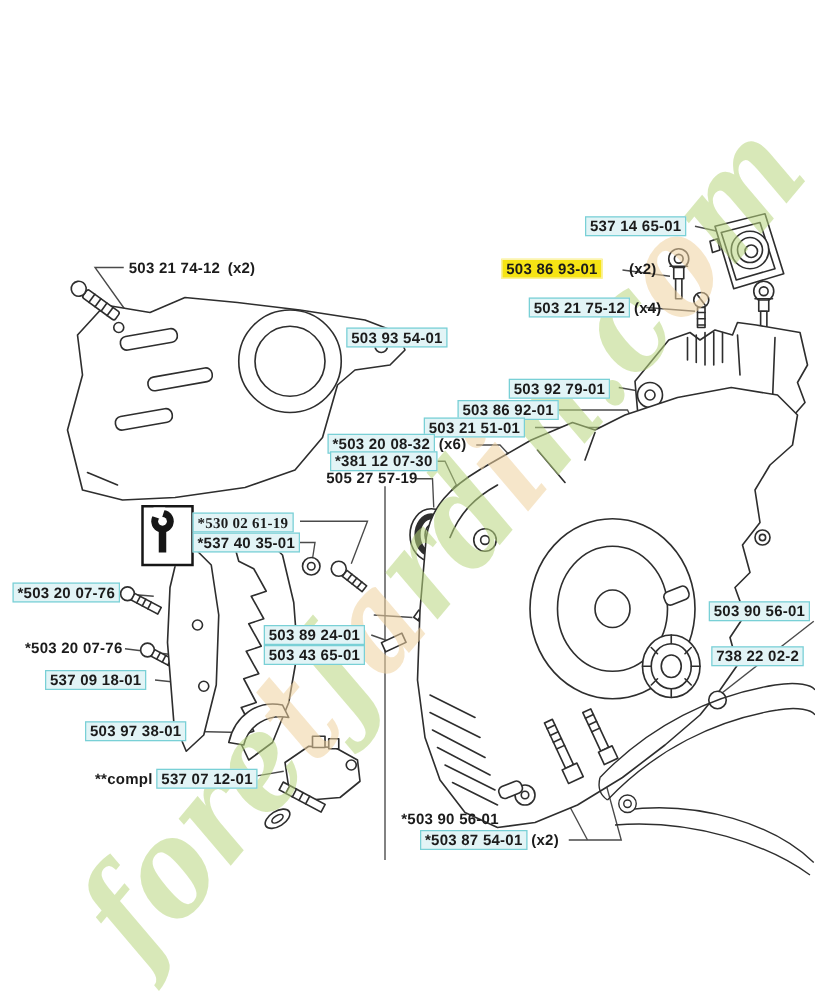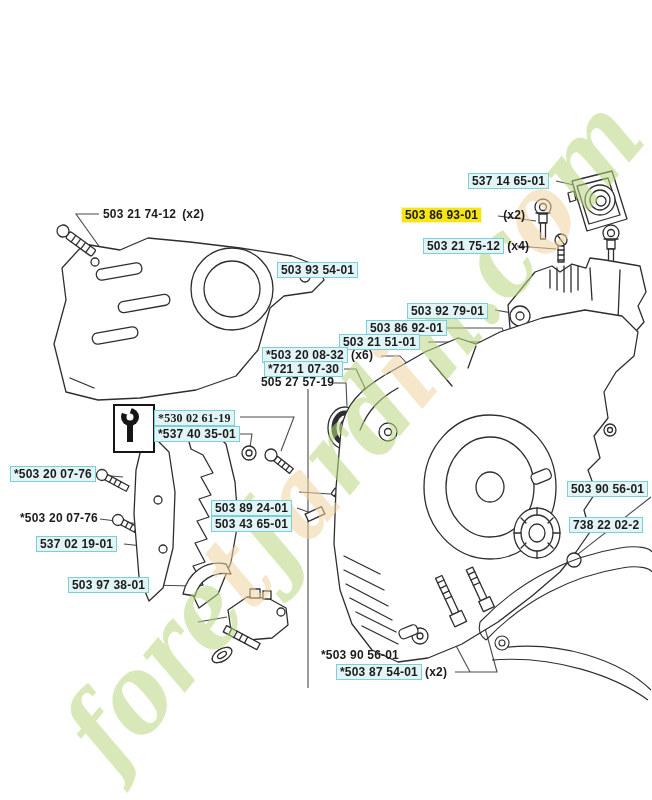--- a/index.html
+++ b/index.html
@@ -283,48 +283,52 @@
         <span class="num">503 86 92-01</span>
       </div>
       <div class="lbl box" style="left: 339px; top: 334px;">
         <span class="num">503 21 51-01</span>
       </div>
       <div class="lbl box" style="left: 262px; top: 347px;">
         <span class="num">*503 20 08-32</span>
         <span class="qty">(x6)</span>
       </div>
       <div class="lbl box" style="left: 264px; top: 361px;">
-        <span class="num">*721 1 07-30</span>
+        <span class="num">*381 12 07-30</span>
       </div>
       <div class="lbl plain" style="left: 258px; top: 375px;">
         <span class="num">505 27 57-19</span>
       </div>
       <div class="lbl box" style="left: 154px; top: 410px; font-family: Liberation Serif, serif;">
         <span class="num">*530 02 61-19</span>
       </div>
       <div class="lbl box" style="left: 154px; top: 426px;">
         <span class="num">*537 40 35-01</span>
       </div>
       <div class="lbl box" style="left: 10px; top: 466px;">
         <span class="num">*503 20 07-76</span>
       </div>
       <div class="lbl plain" style="left: 17px; top: 511px;">
         <span class="num">*503 20 07-76</span>
       </div>
       <div class="lbl box" style="left: 36px; top: 536px;">
-        <span class="num">537 02 19-01</span>
+        <span class="num">537 09 18-01</span>
       </div>
       <div class="lbl box" style="left: 211px; top: 483px; margin-top: 33px;">
         <span class="num">503 43 65-01</span>
       </div>
       <div class="lbl box" style="left: 211px; top: 500px;">
         <span class="num">503 89 24-01</span>
       </div>
       <div class="lbl box" style="left: 68px; top: 577px;">
         <span class="num">503 97 38-01</span>
+      </div>
+      <div class="lbl box" style="left: 76px; top: 615px;">
+        <span class="prefix">**compl</span>
+        <span class="num">537 07 12-01</span>
       </div>
       <div class="lbl plain" style="left: 318px; top: 648px;">
         <span class="num">*503 90 56-01</span>
       </div>
       <div class="lbl box" style="left: 336px; top: 664px;">
         <span class="num">*503 87 54-01</span>
         <span class="qty">(x2)</span>
       </div>
       <div class="lbl box" style="left: 567px; top: 481px;">
         <span class="num">503 90 56-01</span>

